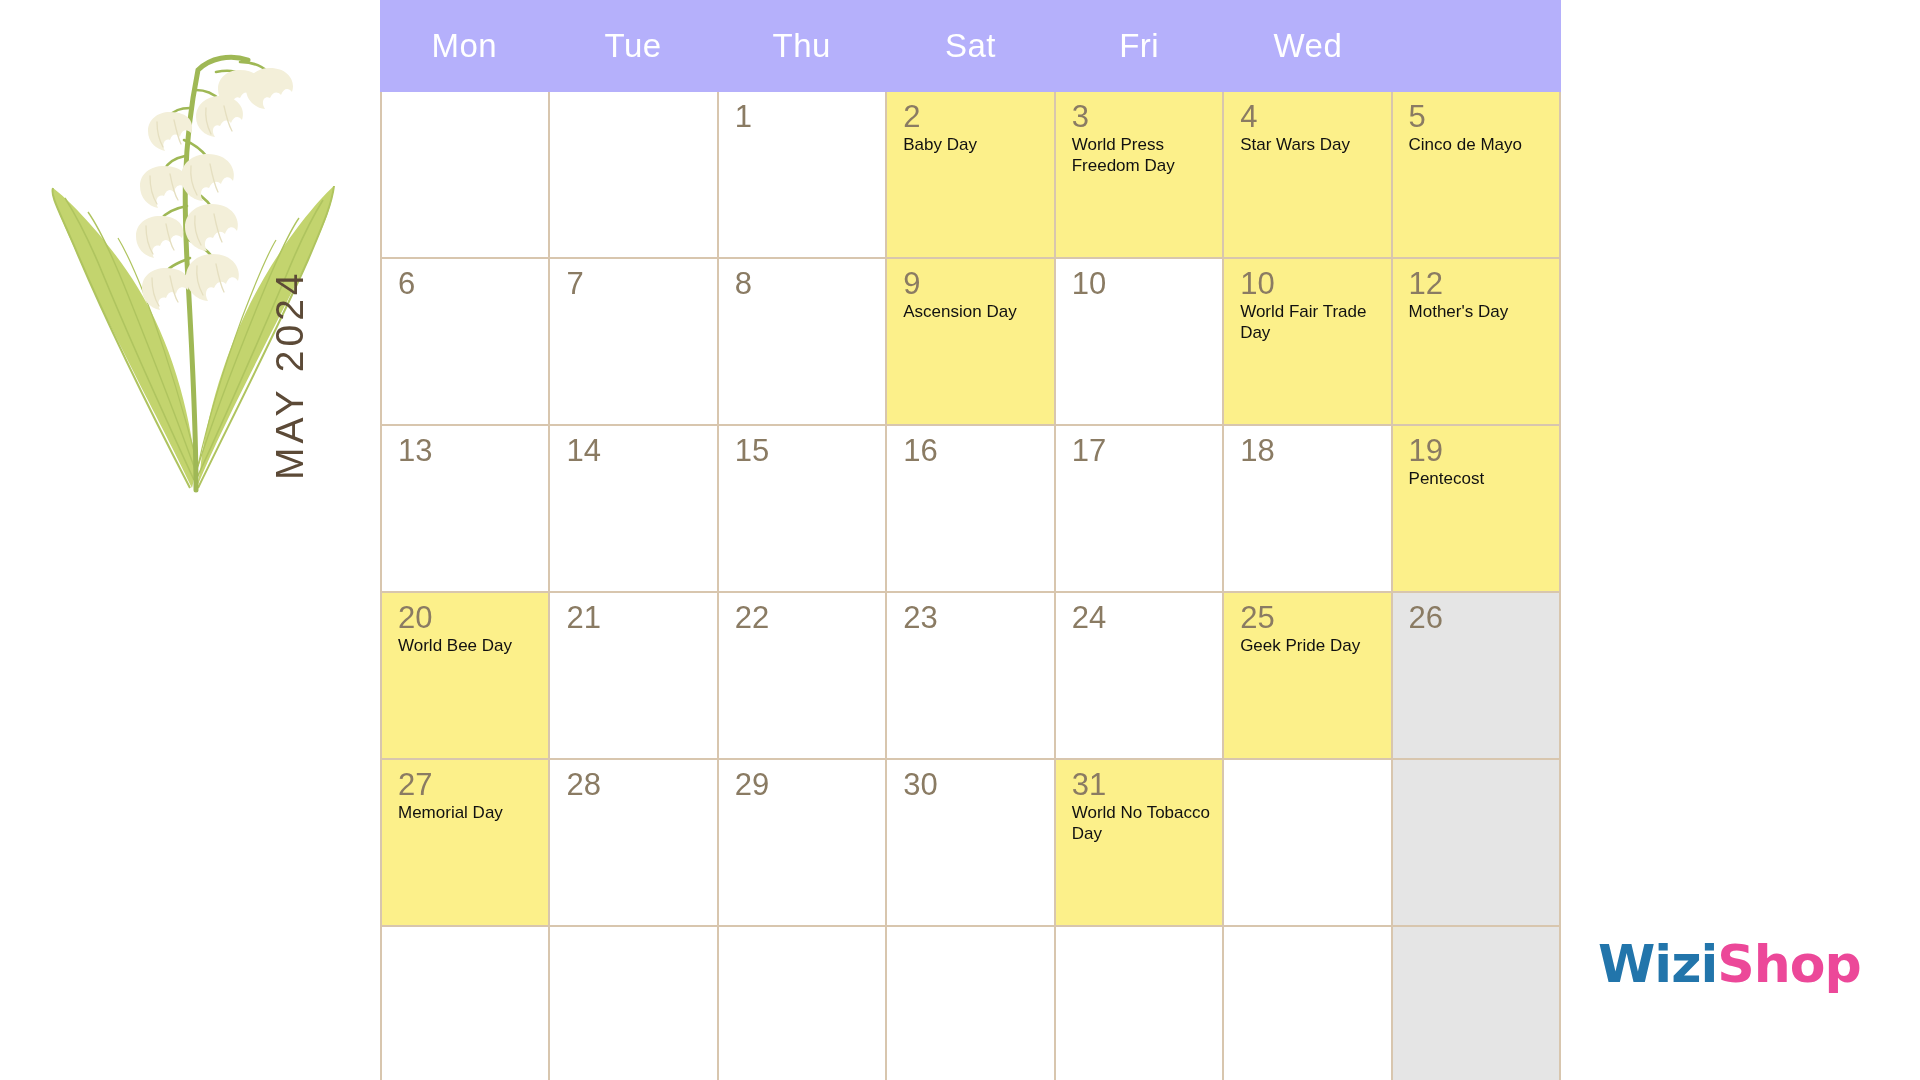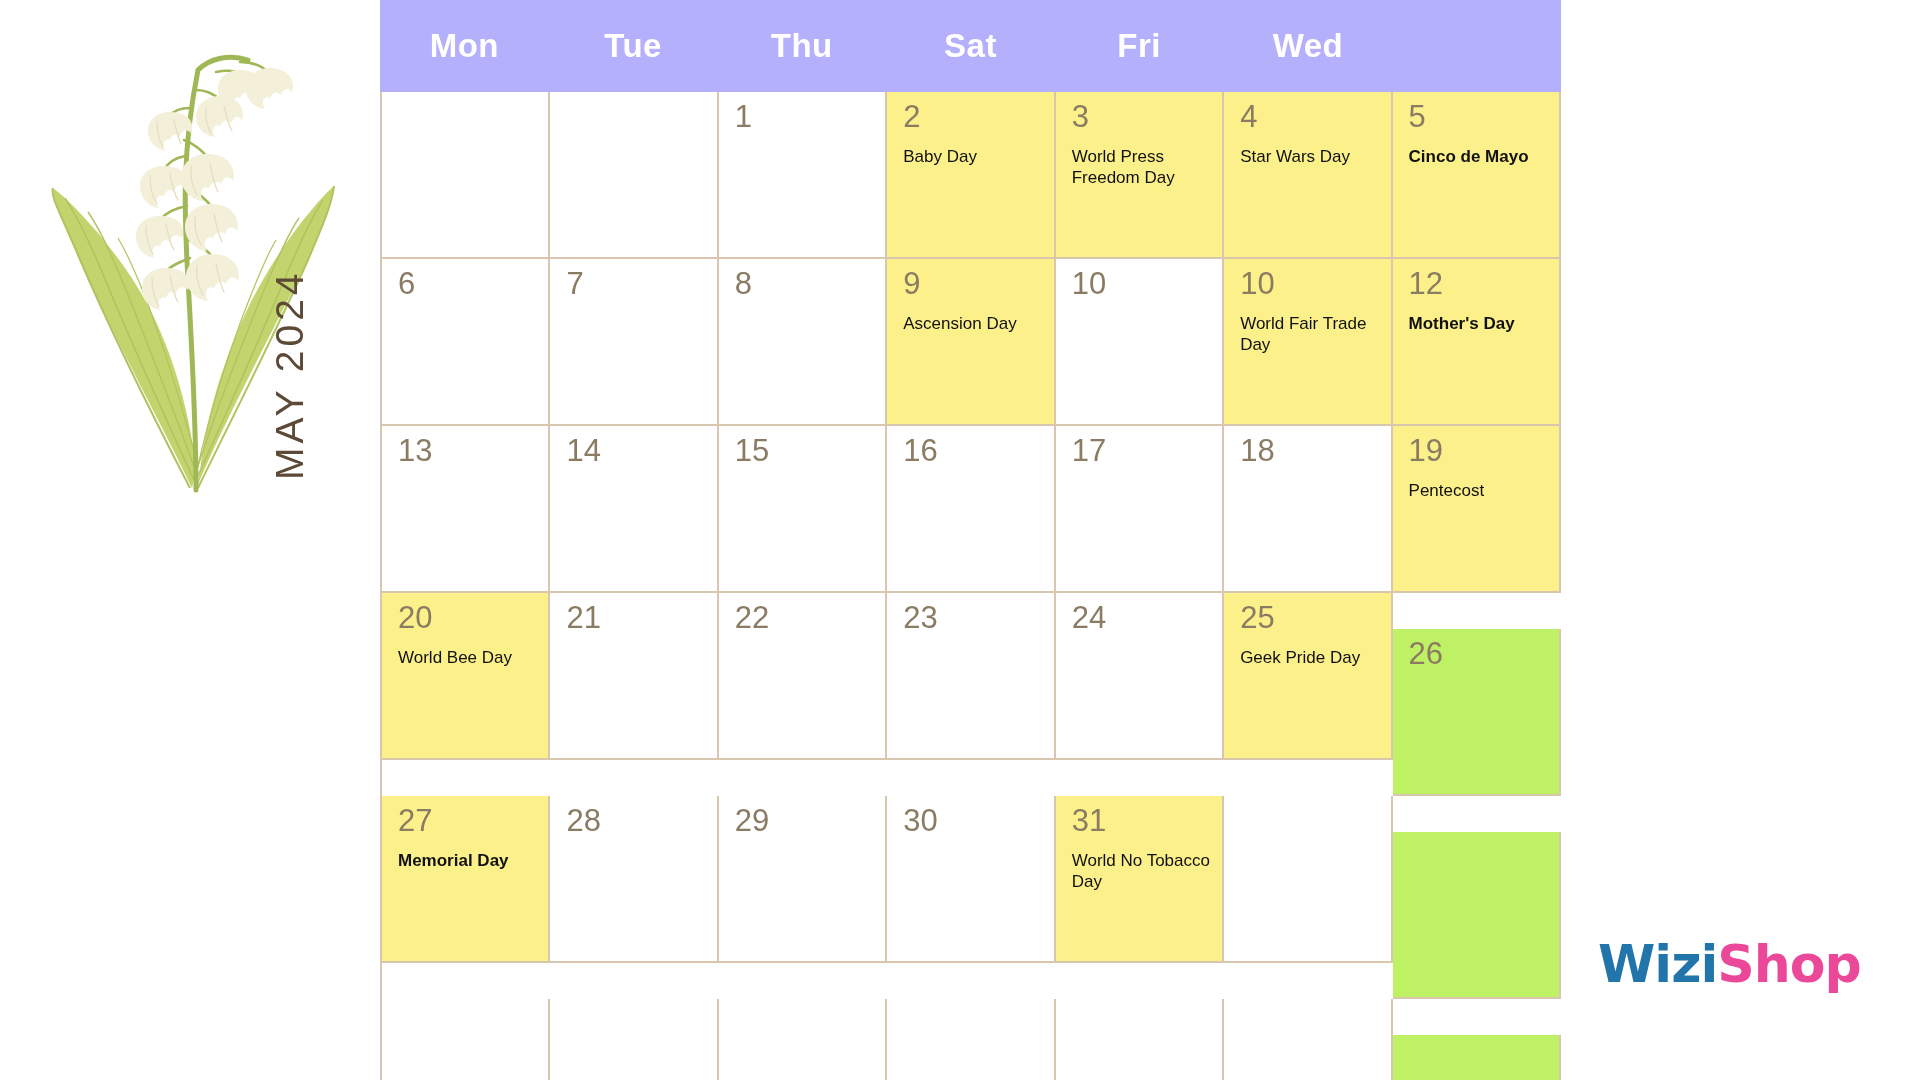--- a/index.html
+++ b/index.html
@@ -62,61 +62,61 @@
     background: #B5B0FB;
     height: 92px;
   }
 
   .weekday-cell {
     display: flex;
     align-items: center;
     justify-content: center;
     color: #ffffff;
     font-size: 33px;
-    font-weight: 700;
+    font-weight: 400;
     letter-spacing: 0.5px;
   }
 
   #weeks {
     display: grid;
     grid-template-columns: repeat(7, 1fr);
     border-left: 2px solid #D8C6AE;
   }
 
   .day-cell {
     position: relative;
     height: 167px;
     border-right: 2px solid #D8C6AE;
     border-bottom: 2px solid #D8C6AE;
     background: #ffffff;
     padding: 8px 12px 0 12px;
     overflow: hidden;
   }
 
-  .day-cell.tinted   { background: #bef264; margin-top: 36px; }
+  .day-cell.tinted   { background: #e5e5e5; }
   .day-cell.event    { background: #FCF08A; }
 
   .day-number {
     color: #8A7B63;
     font-size: 31px;
     font-weight: 400;
     line-height: 1.1;
     padding-left: 4px;
   }
 
   .event-label {
-    margin-top: 12px;
+    margin-top: 0;
     color: #111111;
     font-size: 17px;
     line-height: 1.25;
     padding-left: 4px;
     max-width: 155px;
   }
 
-  .event-label.holiday { font-weight: 700; }
+  .event-label.holiday { font-weight: 400; }
 
   
   #logo {
     position: absolute;
     left: 1598px;
     top: 938px;
     font-size: 52px;
     font-weight: 700;
     letter-spacing: -1px;
     line-height: 1;

